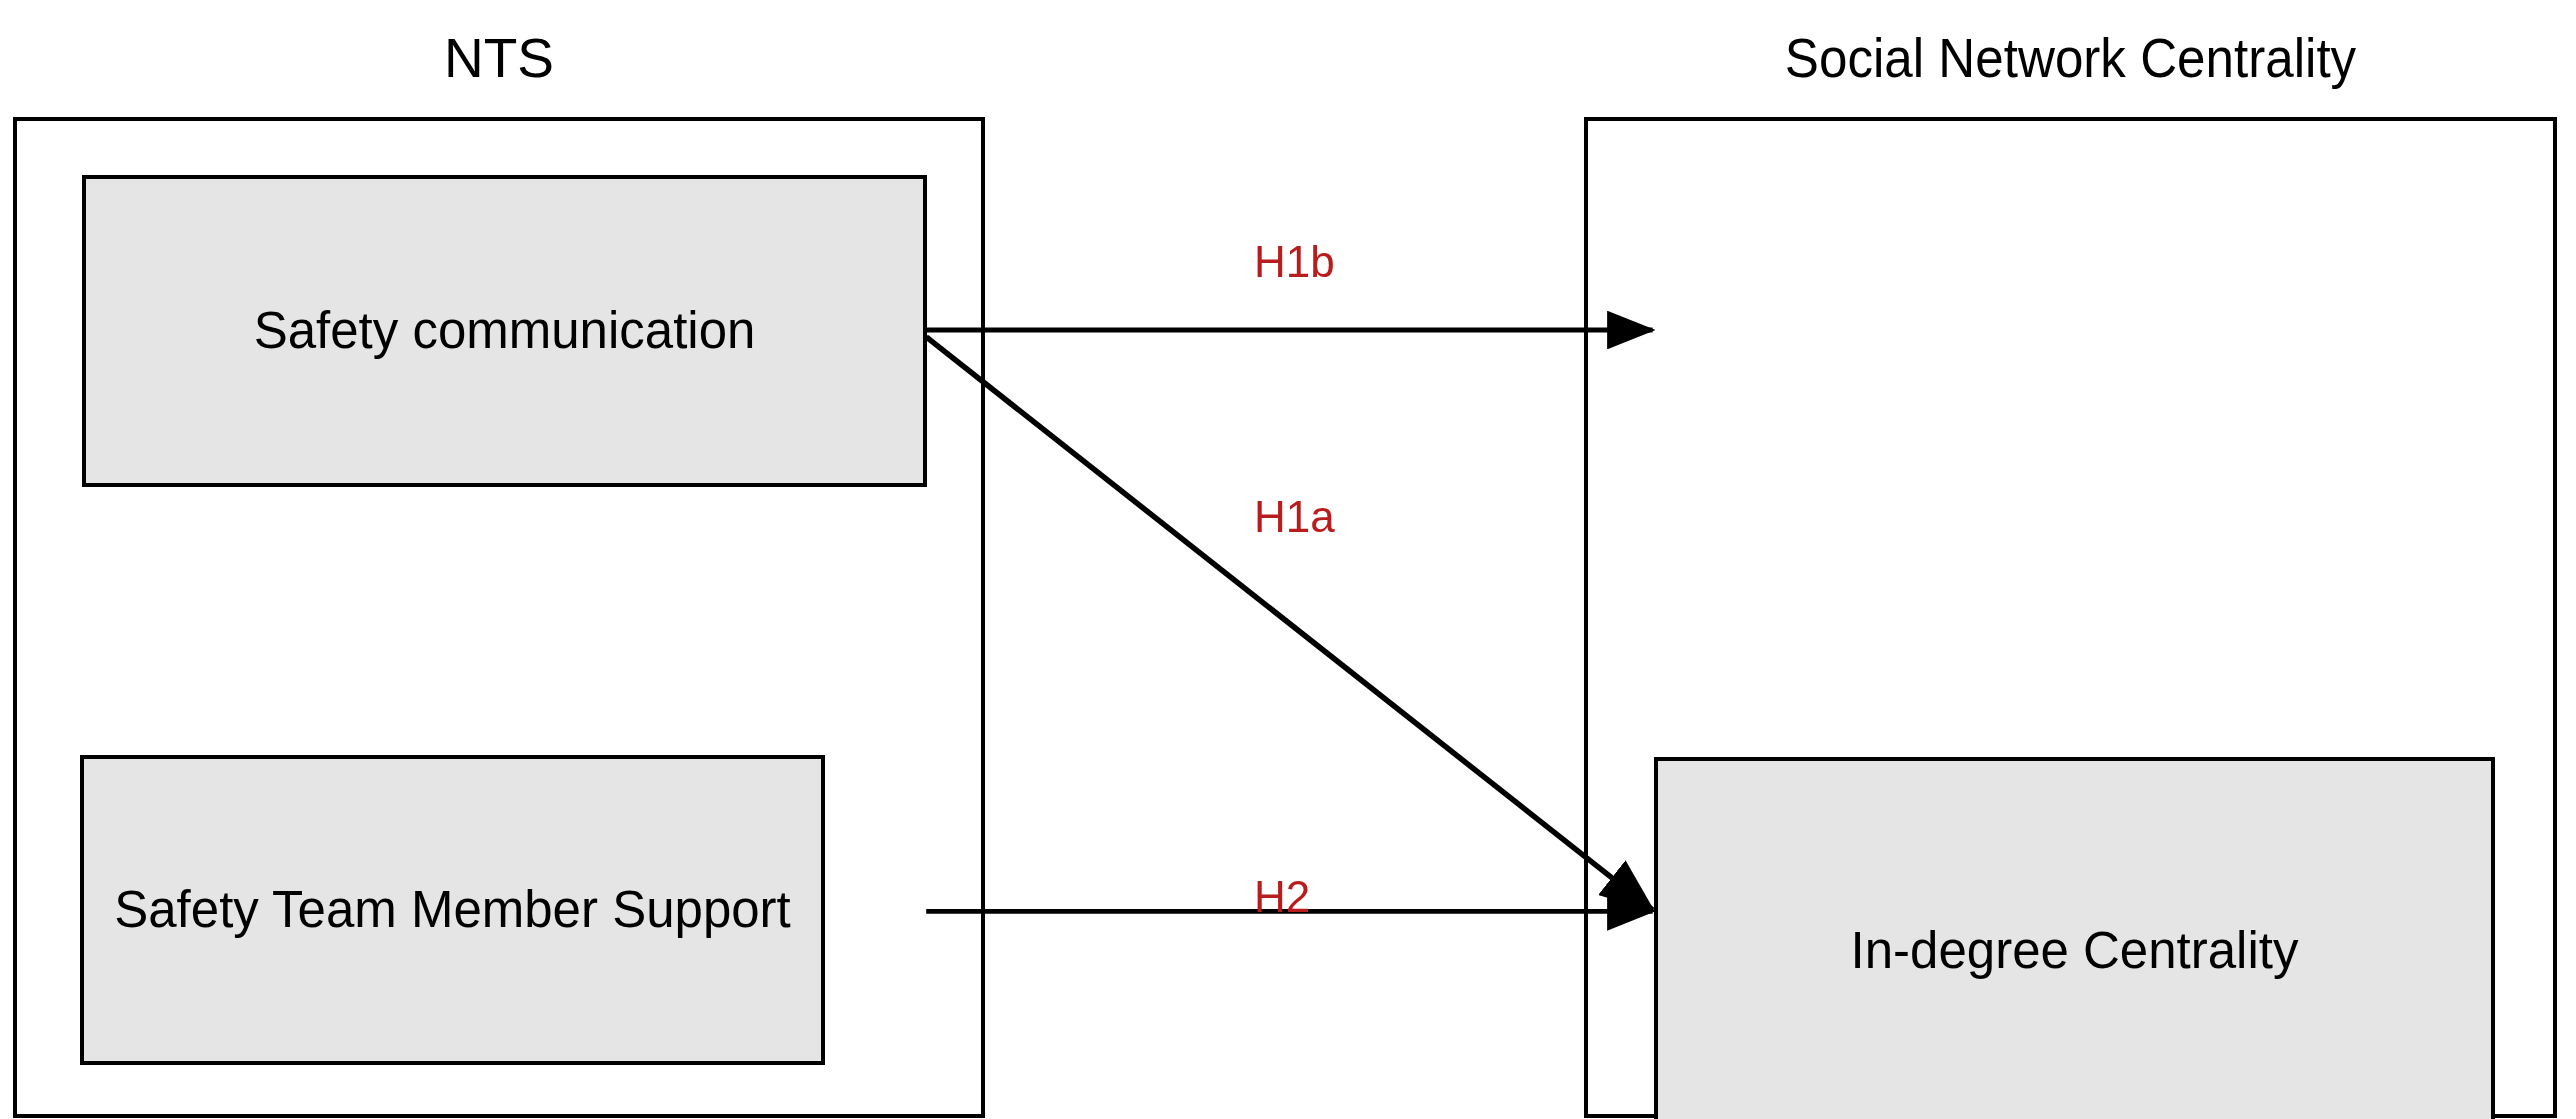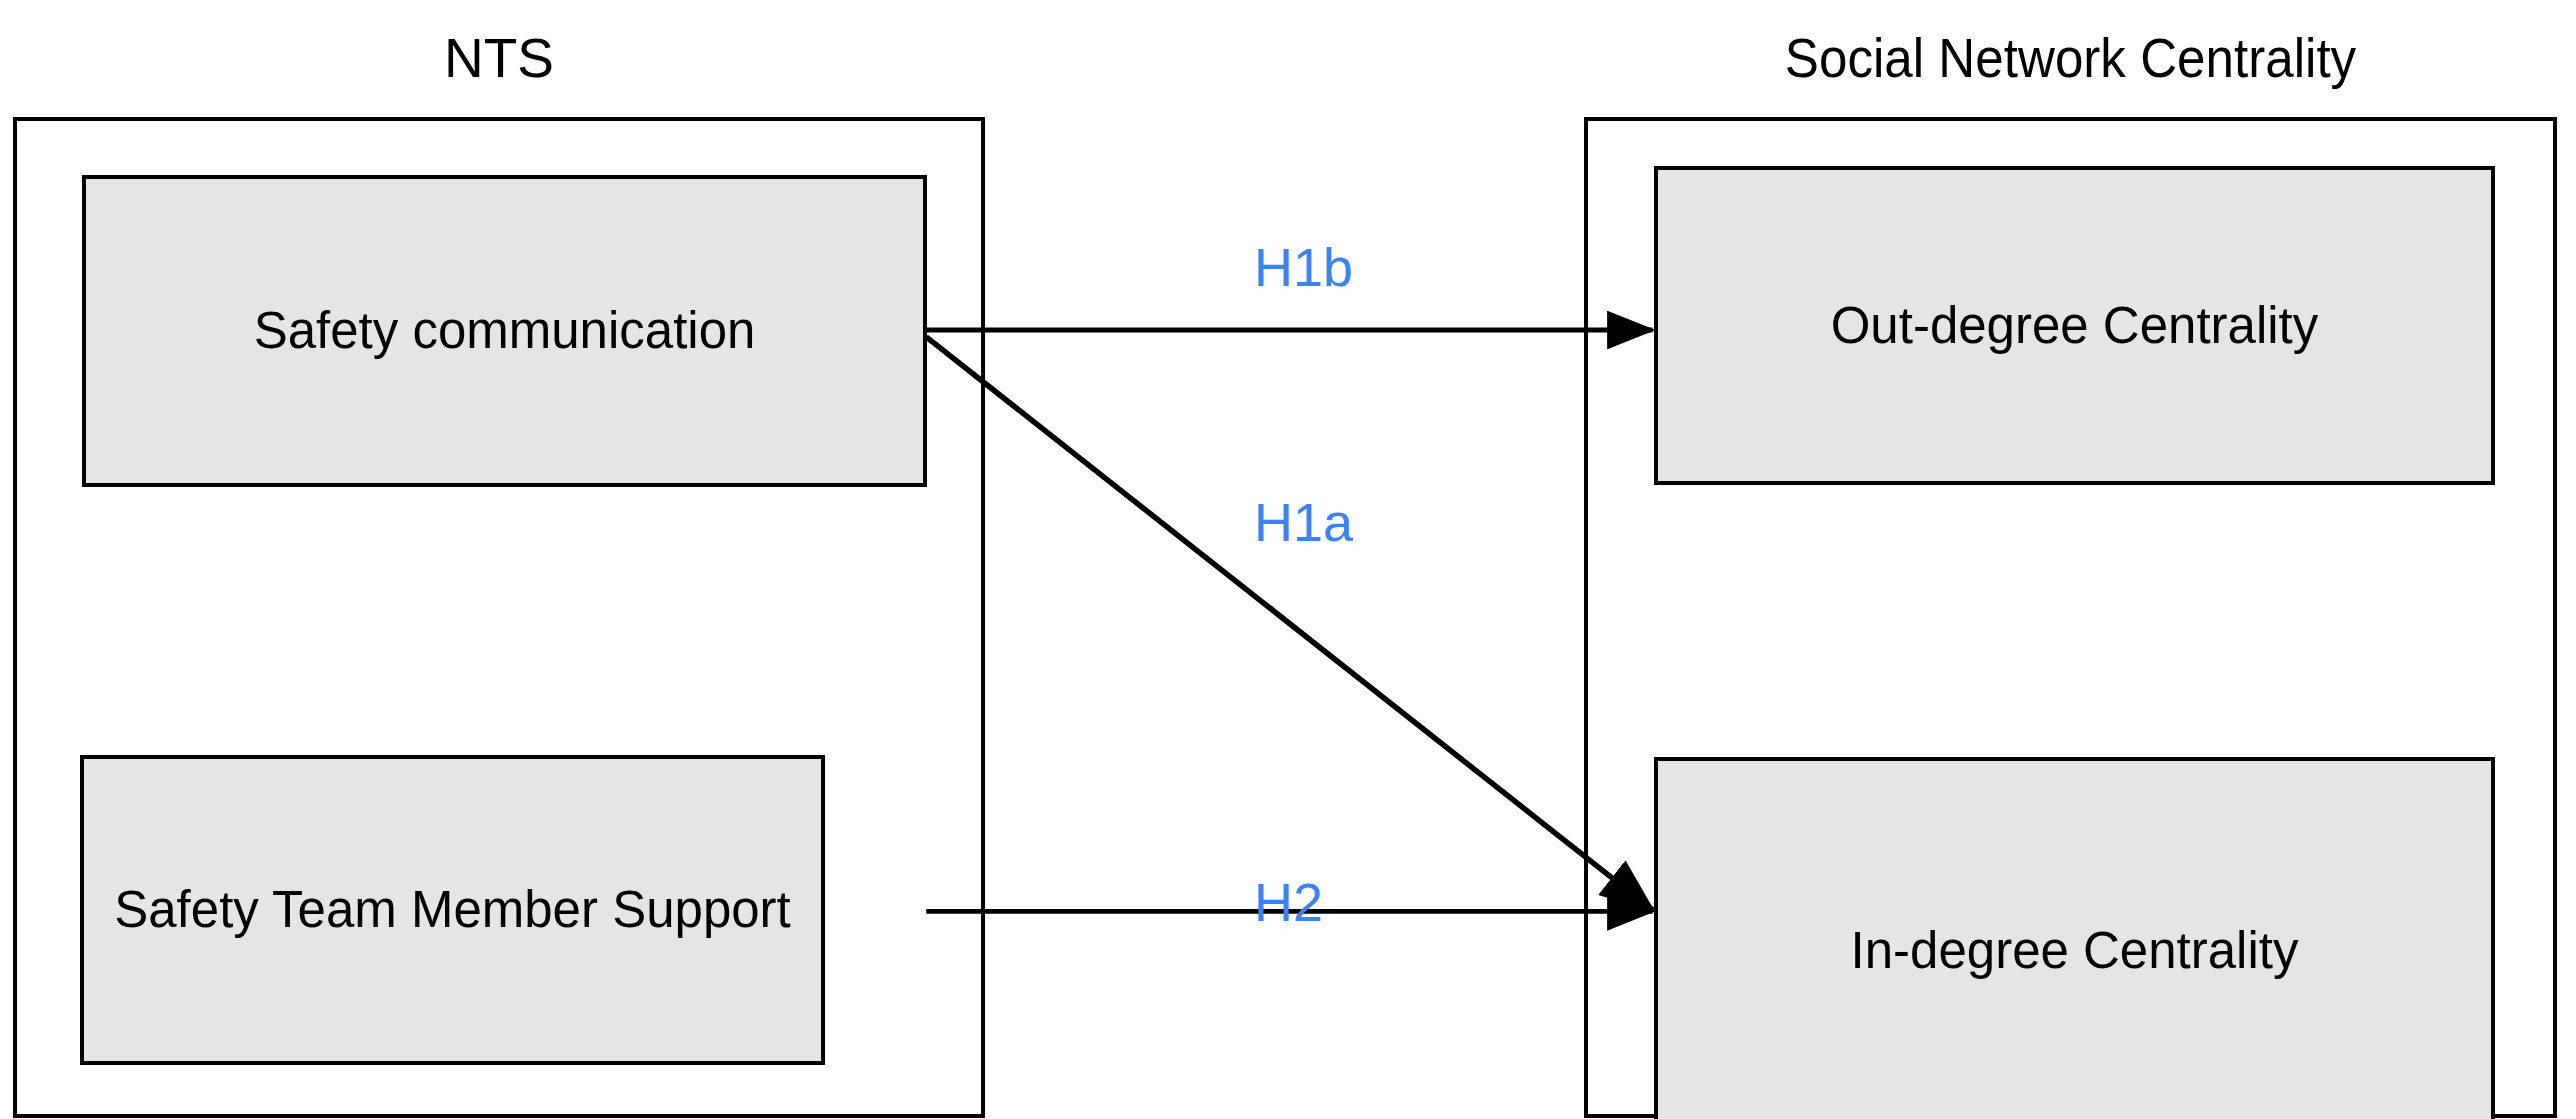--- a/index.html
+++ b/index.html
@@ -98,24 +98,24 @@
   #connector-layer {
     position: absolute;
     left: 0;
     top: 0;
     width: 2576px;
     height: 1119px;
     pointer-events: none;
   }
   .hyp-label {
     position: absolute;
-    font-size: 54px;
+    font-size: 44px;
     line-height: 1;
     white-space: nowrap;
-    color: #3b82f6;
+    color: #b91c1c;
   }
   #label-h1b { left: 1254px; top: 221px; }
   #label-h1a { left: 1254px; top: 476px; }
   #label-h2  { left: 1254px; top: 856px; }
 </style>
 </head>
 <body>
 
 <div id="stage">
 
@@ -128,23 +128,20 @@
   <div class="group-container" id="snc-container"></div>
 
   <div class="concept-box" id="box-safety-communication">
     <span class="box-label">Safety communication</span>
   </div>
 
   <div class="concept-box" id="box-safety-team-member-support">
     <span class="box-label">Safety Team Member Support</span>
   </div>
 
-  <div class="concept-box" id="box-out-degree-centrality">
-    <span class="box-label">Out-degree Centrality</span>
-  </div>
 
   <div class="concept-box" id="box-in-degree-centrality">
     <span class="box-label">In-degree Centrality</span>
   </div>
 
   <svg id="connector-layer" viewBox="0 0 3727 1619">
     <defs>
       <marker id="arrowhead" markerWidth="10" markerHeight="8" refX="9.4" refY="4" orient="auto" markerUnits="strokeWidth">
         <path d="M 0 0 L 10 4 L 0 8 z" fill="#000000"></path>
       </marker>

